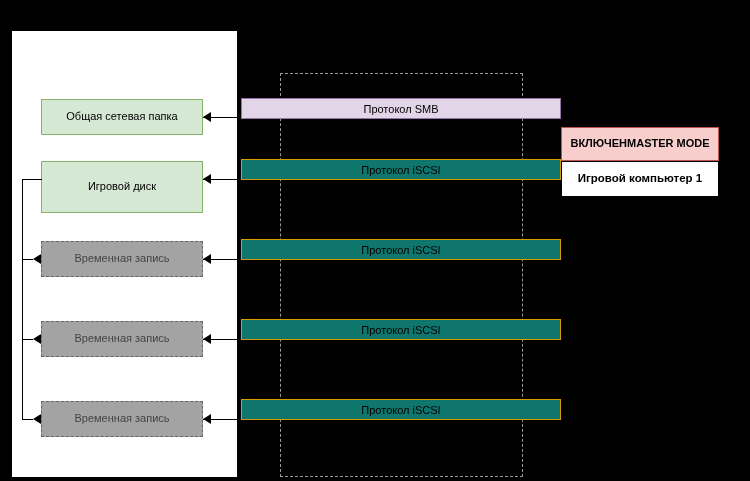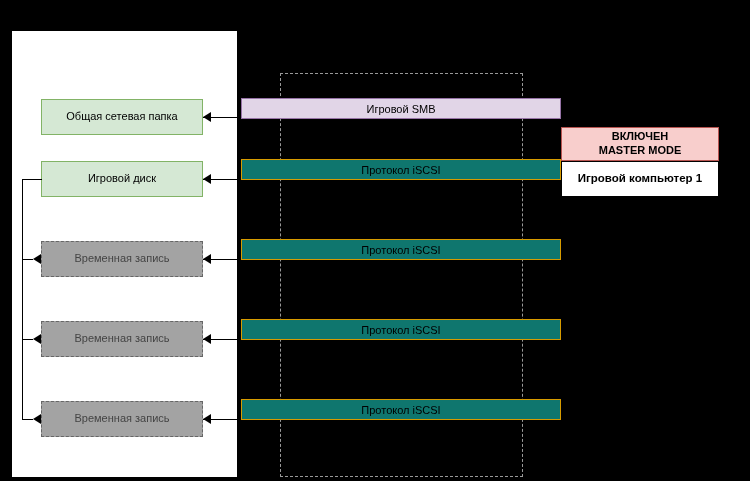--- a/index.html
+++ b/index.html
@@ -66,21 +66,21 @@
     border: 1px solid #000000;
     font-weight: bold;
     font-size: 11.5px;
   }
 
   .master-box {
     background: #f8cecc;
     border: 1px solid #b85450;
     font-weight: bold;
     font-size: 11px;
-    flex-direction: column;
+    flex-direction: row;
     line-height: 1.25;
   }
 
   
   .proto-bar {
     position: absolute;
     box-sizing: border-box;
     display: flex;
     align-items: center;
     justify-content: center;
@@ -130,21 +130,21 @@
 <div id="stage">
 
   <div class="storage-panel"></div>
 
   <div class="dashed-group" style="left:280px; top:73px; width:243px; height:404px;"></div>
 
   <div class="box green-box" style="left:41px; top:99px; width:162px; height:36px;">
     <span>Общая сетевая папка</span>
   </div>
 
-  <div class="box green-box" style="left:41px; top:161px; width:162px; height:36px;">
+  <div class="box green-box" style="left:41px; top:161px; width:162px; height:52px;">
     <span>Игровой диск</span>
   </div>
 
   <div class="box temp-box" style="left:41px; top:241px; width:162px; height:36px;">
     <span>Временная запись</span>
   </div>
 
   <div class="box temp-box" style="left:41px; top:321px; width:162px; height:36px;">
     <span>Временная запись</span>
   </div>
@@ -156,21 +156,21 @@
   <div class="arrow-vline" style="left:22px; top:179px; height:241px;"></div>
   <div class="arrow-line" style="left:22px; top:179px; width:20px;"></div>
   <div class="arrow-line" style="left:22px; top:259px; width:11px;"></div>
   <div class="arrow-head-left" style="left:33px; top:254px;"></div>
   <div class="arrow-line" style="left:22px; top:339px; width:11px;"></div>
   <div class="arrow-head-left" style="left:33px; top:334px;"></div>
   <div class="arrow-line" style="left:22px; top:419px; width:11px;"></div>
   <div class="arrow-head-left" style="left:33px; top:414px;"></div>
 
   <div class="proto-bar proto-smb" style="left:241px; top:98px; width:320px; height:21px;">
-    <span>Игровой SMB</span>
+    <span>Протокол SMB</span>
   </div>
 
   <div class="proto-bar proto-iscsi" style="left:241px; top:159px; width:320px; height:21px;">
     <span>Протокол iSCSI</span>
   </div>
 
   <div class="proto-bar proto-iscsi" style="left:241px; top:239px; width:320px; height:21px;">
     <span>Протокол iSCSI</span>
   </div>
 

